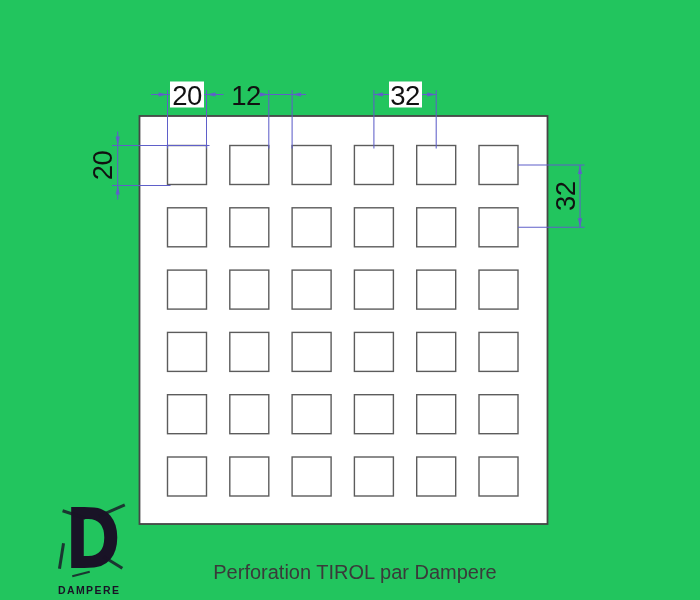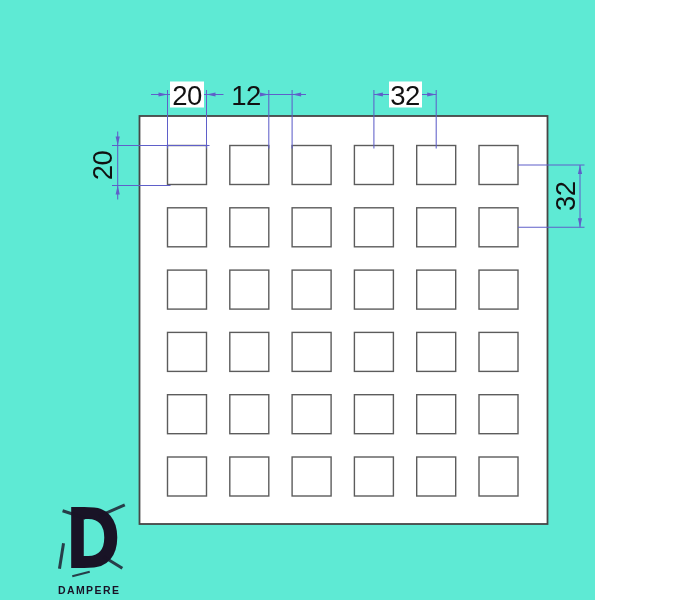--- a/index.html
+++ b/index.html
@@ -4,21 +4,21 @@
 <style>
   :root{
     --dim:#5f5fc9;
     --plate:#464646;
     --hole:#5c5c5c;
     --dimtext:#111111;
     --caption:#3a3a3a;
   }
   html,body{margin:0;padding:0;background:#ffffff;}
   .canvas{
-    position:relative;width:595px;height:600px;background:#5eead4;overflow:hidden;
+    position:relative;width:700px;height:600px;background:#22c55e;overflow:hidden;
     font-family:"Liberation Sans",sans-serif;
   }
   svg.drawing{position:absolute;left:0;top:0;}
   .plate{fill:#ffffff;stroke:var(--plate);stroke-width:1.8;}
   .hole{fill:#ffffff;stroke:var(--hole);stroke-width:1.4;}
   .dim-line{stroke:var(--dim);stroke-width:1.05;fill:none;}
   .dim-arrow{fill:var(--dim);stroke:none;}
   .text-bg{fill:#ffffff;stroke:none;}
   .dim-text{
     fill:var(--dimtext);font-size:27.5px;letter-spacing:-0.5px;
@@ -143,14 +143,15 @@
   <div class="logo">
     <span class="logo-letter">D</span>
     <span class="scratch s1"></span>
     <span class="scratch s2"></span>
     <span class="scratch s3"></span>
     <span class="scratch s4"></span>
     <span class="scratch s5"></span>
     <span class="logo-word">DAMPERE</span>
   </div>
 
+  <div class="caption">Perforation TIROL par Dampere</div>
 
 </div>
 
 </body></html>

